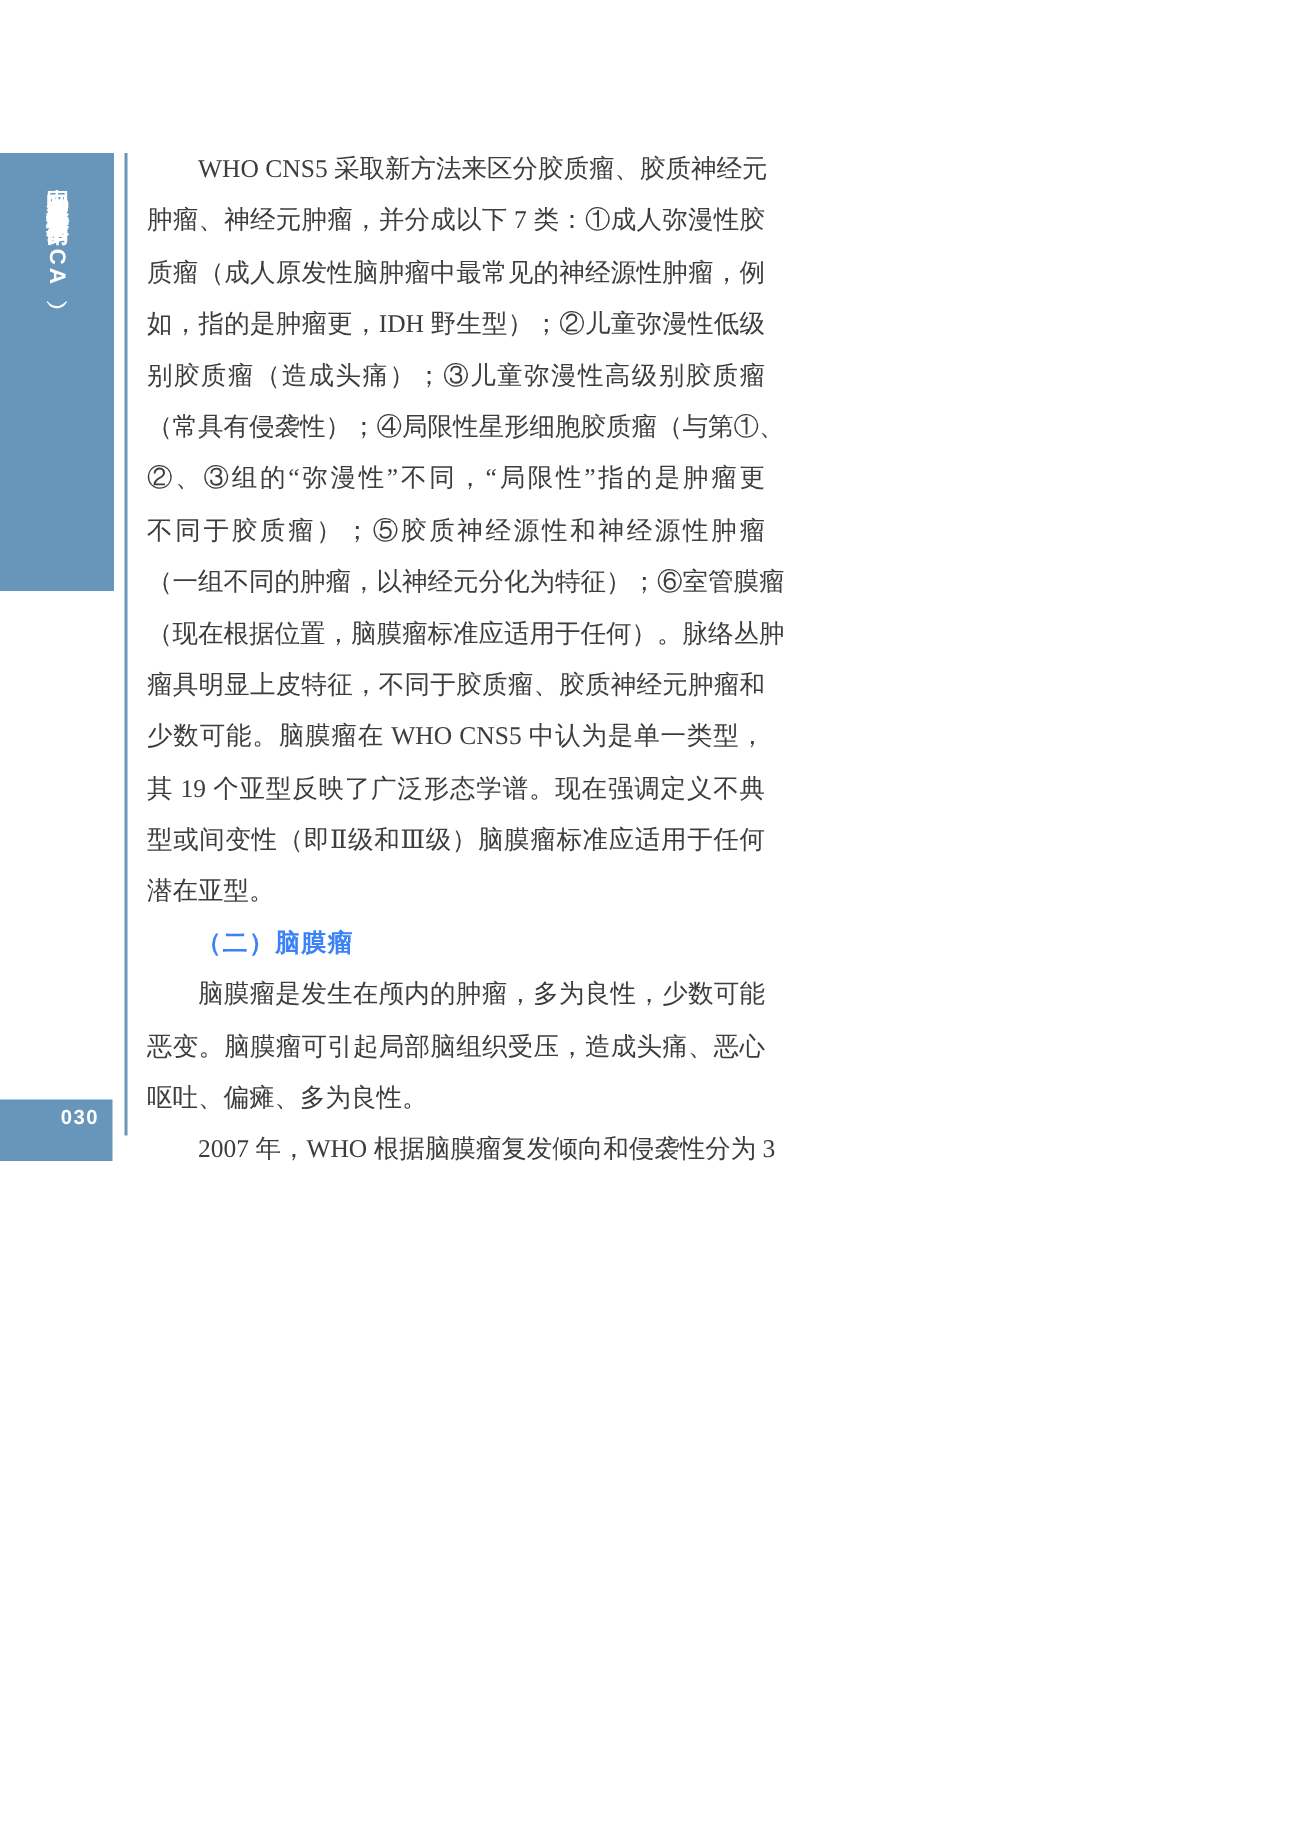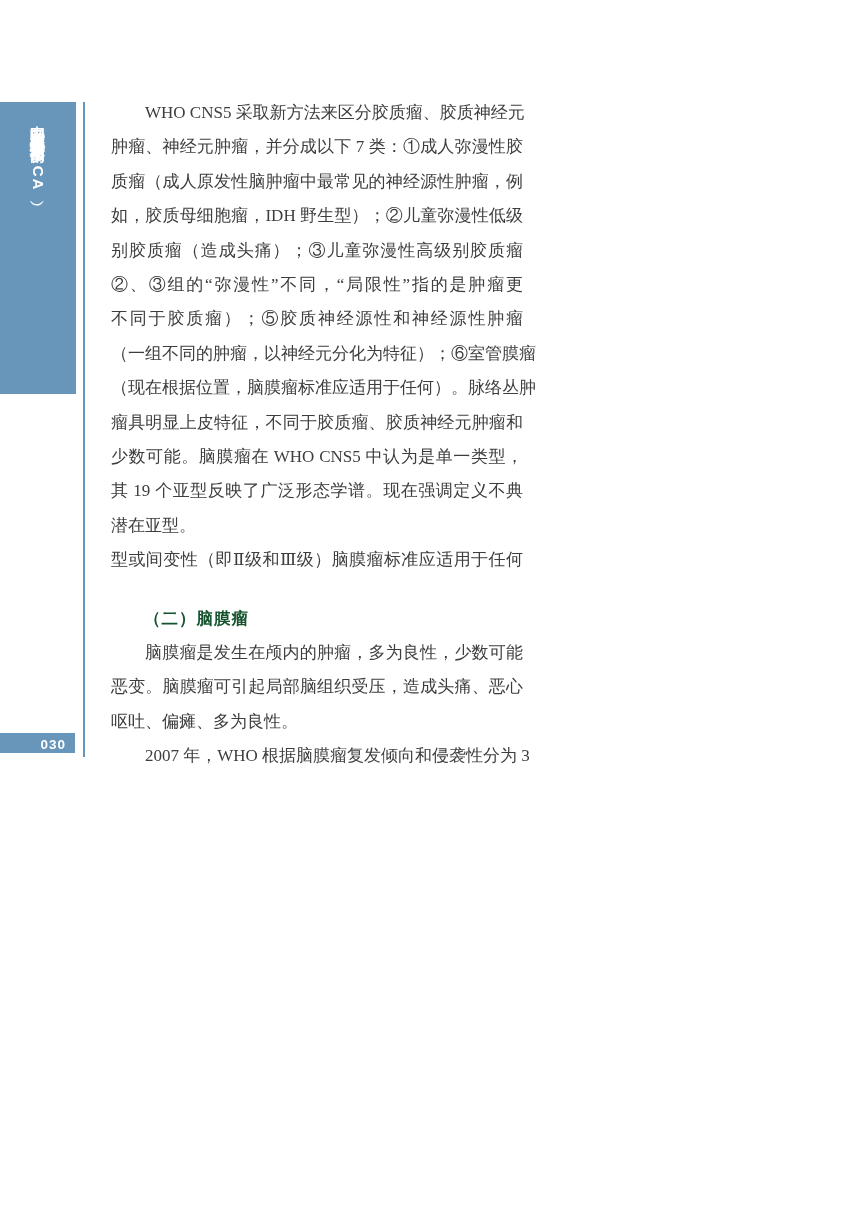--- a/index.html
+++ b/index.html
@@ -46,36 +46,36 @@
     width: 2px;
     height: 655px;
     background: #6896ba;
   }
   
   .pagenum {
     position: absolute;
     left: 0;
     top: 733px;
     width: 75px;
-    height: 20px;
+    height: 41px;
     background: #6896ba;
     color: #ffffff;
     font-family: "Liberation Sans", sans-serif;
     font-weight: bold;
     font-size: 13.5px;
     line-height: 24px;
     text-align: right;
     padding-right: 9px;
     box-sizing: border-box;
     letter-spacing: 1px;
   }
   
   .content {
     position: absolute;
-    left: 111px;
+    left: 98px;
     top: 96px;
     width: 412px;
     color: #3d3d3d;
     font-size: 17px;
   }
   .line {
     height: 34.4px;
     line-height: 34.4px;
     text-align: justify;
     text-align-last: justify;
@@ -84,56 +84,56 @@
   .line.end {
     text-align-last: left;
   }
   .line.indent {
     text-indent: 34px;
   }
   .heading {
     height: 34.4px;
     line-height: 34.4px;
     padding-left: 33px;
-    color: #14532d;
+    color: #3b82f6;
     font-family: "Liberation Sans", sans-serif;
     font-weight: bold;
     font-size: 16.5px;
     letter-spacing: 1px;
-    margin-top: 24px;
   }
 </style>
 </head>
 <body>
 
 <div class="page">
 
   <div class="sidebar-box">
     <span class="vtext">中国肿瘤整合诊治技术指南（CACA）</span>
   </div>
 
   <div class="vrule"></div>
 
   <div class="pagenum">030</div>
 
   <div class="content">
     <div class="line indent">WHO CNS5 采取新方法来区分胶质瘤、胶质神经元</div>
     <div class="line">肿瘤、神经元肿瘤，并分成以下 7 类：①成人弥漫性胶</div>
     <div class="line">质瘤（成人原发性脑肿瘤中最常见的神经源性肿瘤，例</div>
-    <div class="line">如，胶质母细胞瘤，IDH 野生型）；②儿童弥漫性低级</div>
+    <div class="line">如，指的是肿瘤更，IDH 野生型）；②儿童弥漫性低级</div>
     <div class="line">别胶质瘤（造成头痛）；③儿童弥漫性高级别胶质瘤</div>
+    <div class="line">（常具有侵袭性）；④局限性星形细胞胶质瘤（与第①、</div>
     <div class="line">②、③组的“弥漫性”不同，“局限性”指的是肿瘤更</div>
     <div class="line">不同于胶质瘤）；⑤胶质神经源性和神经源性肿瘤</div>
     <div class="line">（一组不同的肿瘤，以神经元分化为特征）；⑥室管膜瘤</div>
     <div class="line">（现在根据位置，脑膜瘤标准应适用于任何）。脉络丛肿</div>
     <div class="line">瘤具明显上皮特征，不同于胶质瘤、胶质神经元肿瘤和</div>
     <div class="line">少数可能。脑膜瘤在 WHO CNS5 中认为是单一类型，</div>
     <div class="line">其 19 个亚型反映了广泛形态学谱。现在强调定义不典</div>
+    <div class="line">型或间变性（即Ⅱ级和Ⅲ级）脑膜瘤标准应适用于任何</div>
     <div class="line end">潜在亚型。</div>
-    <div class="line">型或间变性（即Ⅱ级和Ⅲ级）脑膜瘤标准应适用于任何</div>
 
     <div class="heading">（二）脑膜瘤</div>
 
     <div class="line indent">脑膜瘤是发生在颅内的肿瘤，多为良性，少数可能</div>
     <div class="line">恶变。脑膜瘤可引起局部脑组织受压，造成头痛、恶心</div>
     <div class="line end">呕吐、偏瘫、多为良性。</div>
 
     <div class="line indent">2007 年，WHO 根据脑膜瘤复发倾向和侵袭性分为 3</div>
   </div>
 

